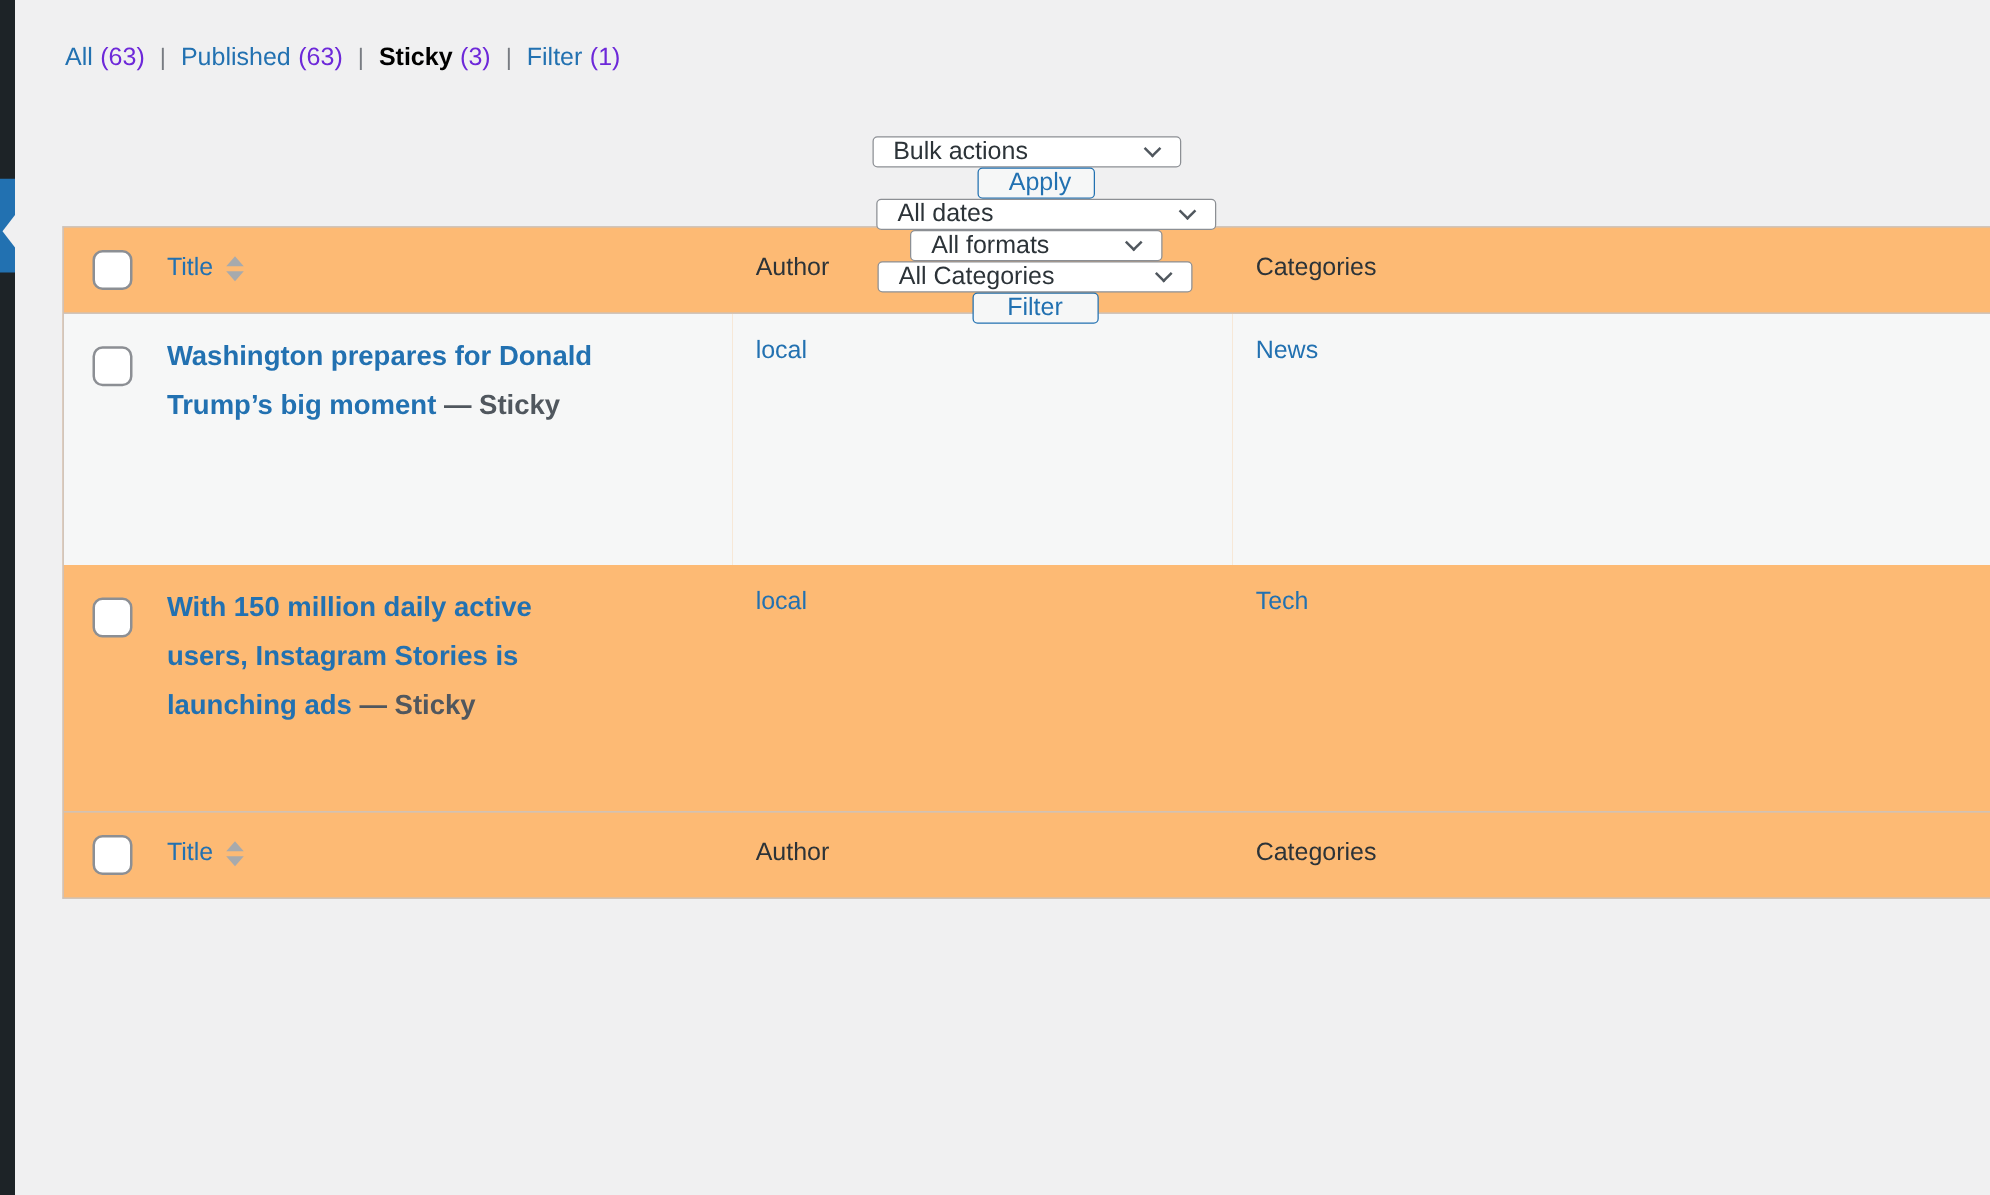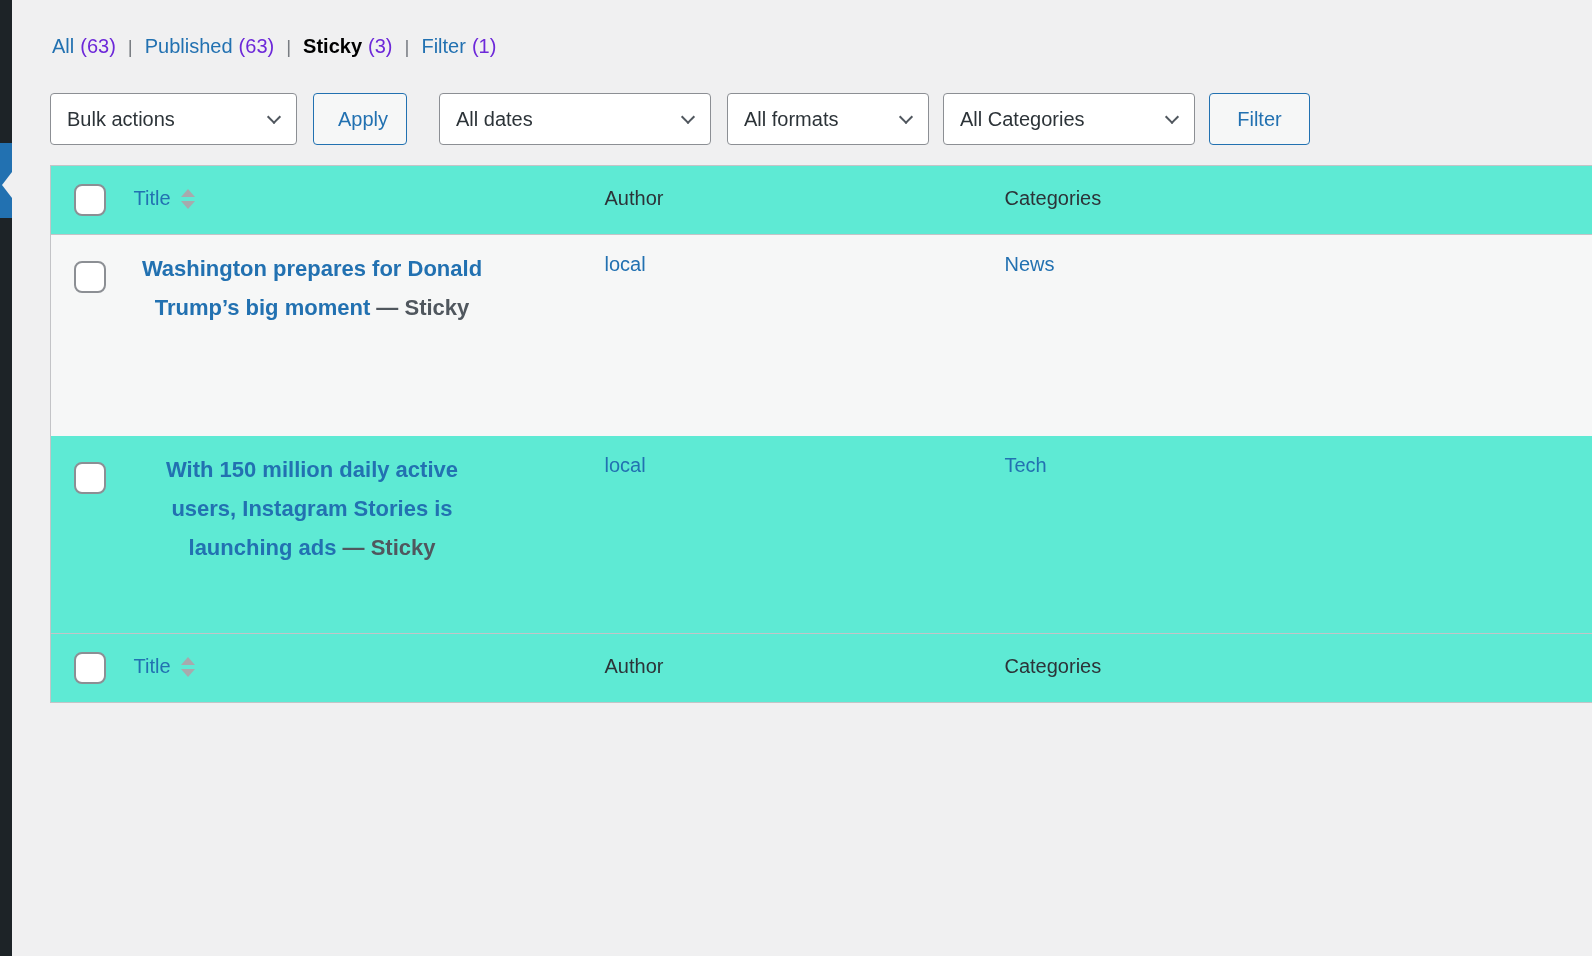--- a/index.html
+++ b/index.html
@@ -32,21 +32,21 @@
 
   
   .subsets { list-style:none; display:flex; align-items:center; font-size:20px; line-height:27px; margin-left:2px;text-align:right; }
   .subsets li { display:flex; align-items:center; }
   .subsets a { color:#2271b1; text-decoration:none; }
   .subsets .current-view { color:#000; font-weight:700; }
   .subsets .count { color:#6d28d9; margin-left:6px; }
   .subsets .sep { color:#787c82; margin:0 12px; font-size:19px; }
 
   
-  .toolbar { display:flex; margin-top:33px; height:52px; }
+  .toolbar { display:flex; align-items:center; margin-top:49px; height:52px;flex-direction:column; }
   .wp-select {
     height:52px; background:#fff; border:1.5px solid #8c8f94; border-radius:4px;
     display:flex; align-items:center; justify-content:space-between;
     padding:0 15px 0 16px; font-size:20px; color:#2c3338; cursor:pointer;
   }
   .sel-bulk { width:247px; }
   .sel-dates { width:272px; margin-left:32px; }
   .sel-cats { width:252px; margin-left:14px; }
   .sel-formats { width:202px; margin-left:16px; }
   .chevron {
@@ -58,21 +58,21 @@
     height:52px; background:#f6f7f7; border:1.5px solid #2271b1; border-radius:4px;
     color:#2271b1; font-size:20px; padding:0 24px; cursor:pointer;
     font-family:"Liberation Sans", sans-serif;
   }
   .btn-apply { margin-left:16px; width:94px; }
   .btn-filter { margin-left:14px; width:101px; }
 
   
   table.posts {
     margin-top:20px; width:1542px; table-layout:fixed; border-collapse:collapse;
-    background:#5eead4;
+    background:#fdba74;
   }
   table.posts { border-top:1px solid #c3c4c7; border-bottom:1px solid #c3c4c7; border-left:1px solid #c3c4c7; }
   thead tr { border-bottom:1px solid #c3c4c7; }
   tfoot tr { border-top:1px solid #c3c4c7; }
   col.c-check { width:65px; }
   col.c-title { width:470px; }
   col.c-author { width:400px; }
   col.c-cats { width:607px; }
 
   th, td { text-align:left; vertical-align:top; font-weight:400; }
@@ -81,21 +81,21 @@
   th.col-author, td.cell-author, th.col-cats, td.cell-cats { padding-left:19px; }
   thead th { padding-top:21px; }
   tfoot th { padding-top:21px; }
 
   tbody tr.alt { background:#f6f7f7; }
   tbody td { padding-top:18px; }
   tr.post-row-1 { height:201px; }
   tr.post-row-2 { height:198px; }
   tr.post-row-3 { height:201px; }
 
-  .cell-title { font-size:22px; line-height:39px; font-weight:700; padding-top:14px;text-align:center; }
+  .cell-title { font-size:22px; line-height:39px; font-weight:700; padding-top:14px; }
   .row-title-link { color:#2271b1; text-decoration:none; font-weight:700; }
   .post-state { color:#50575e; font-weight:700; }
   td.cell-author, td.cell-cats { font-size:20px; }
   .cell-link { color:#2271b1; text-decoration:none; }
 
   
   .cb { appearance:none; -webkit-appearance:none; display:inline-block;
     width:32px; height:32px; background:#fff; border:2px solid #8c8f94;
     border-radius:8px; margin-left:23px; cursor:pointer; }
   thead .cb, tfoot .cb { margin-top:-2px; }

